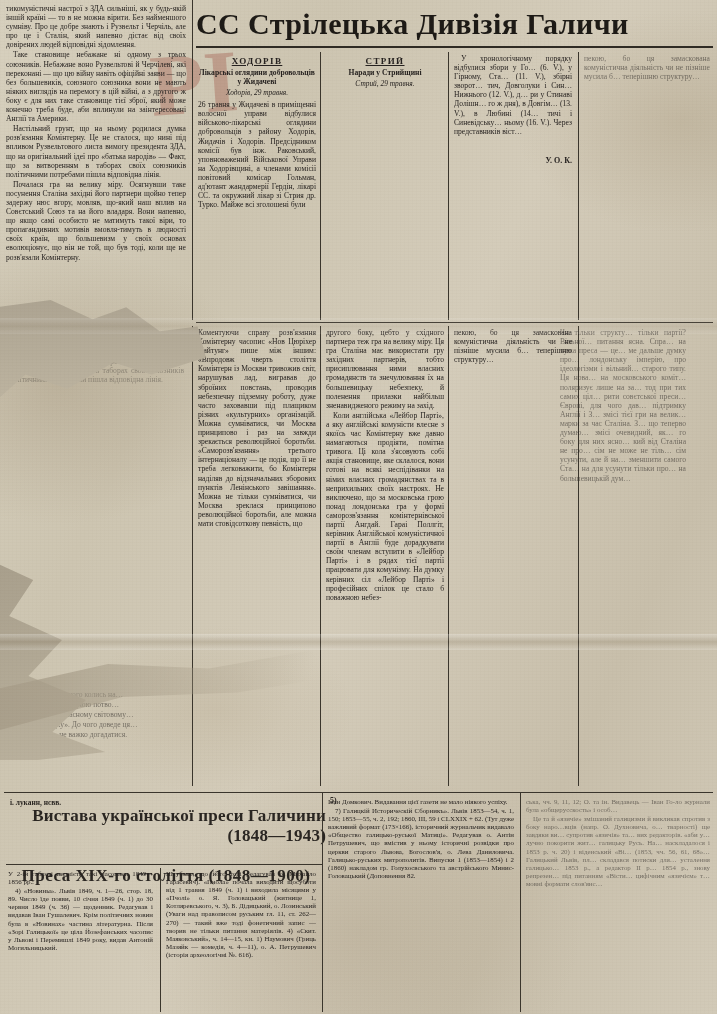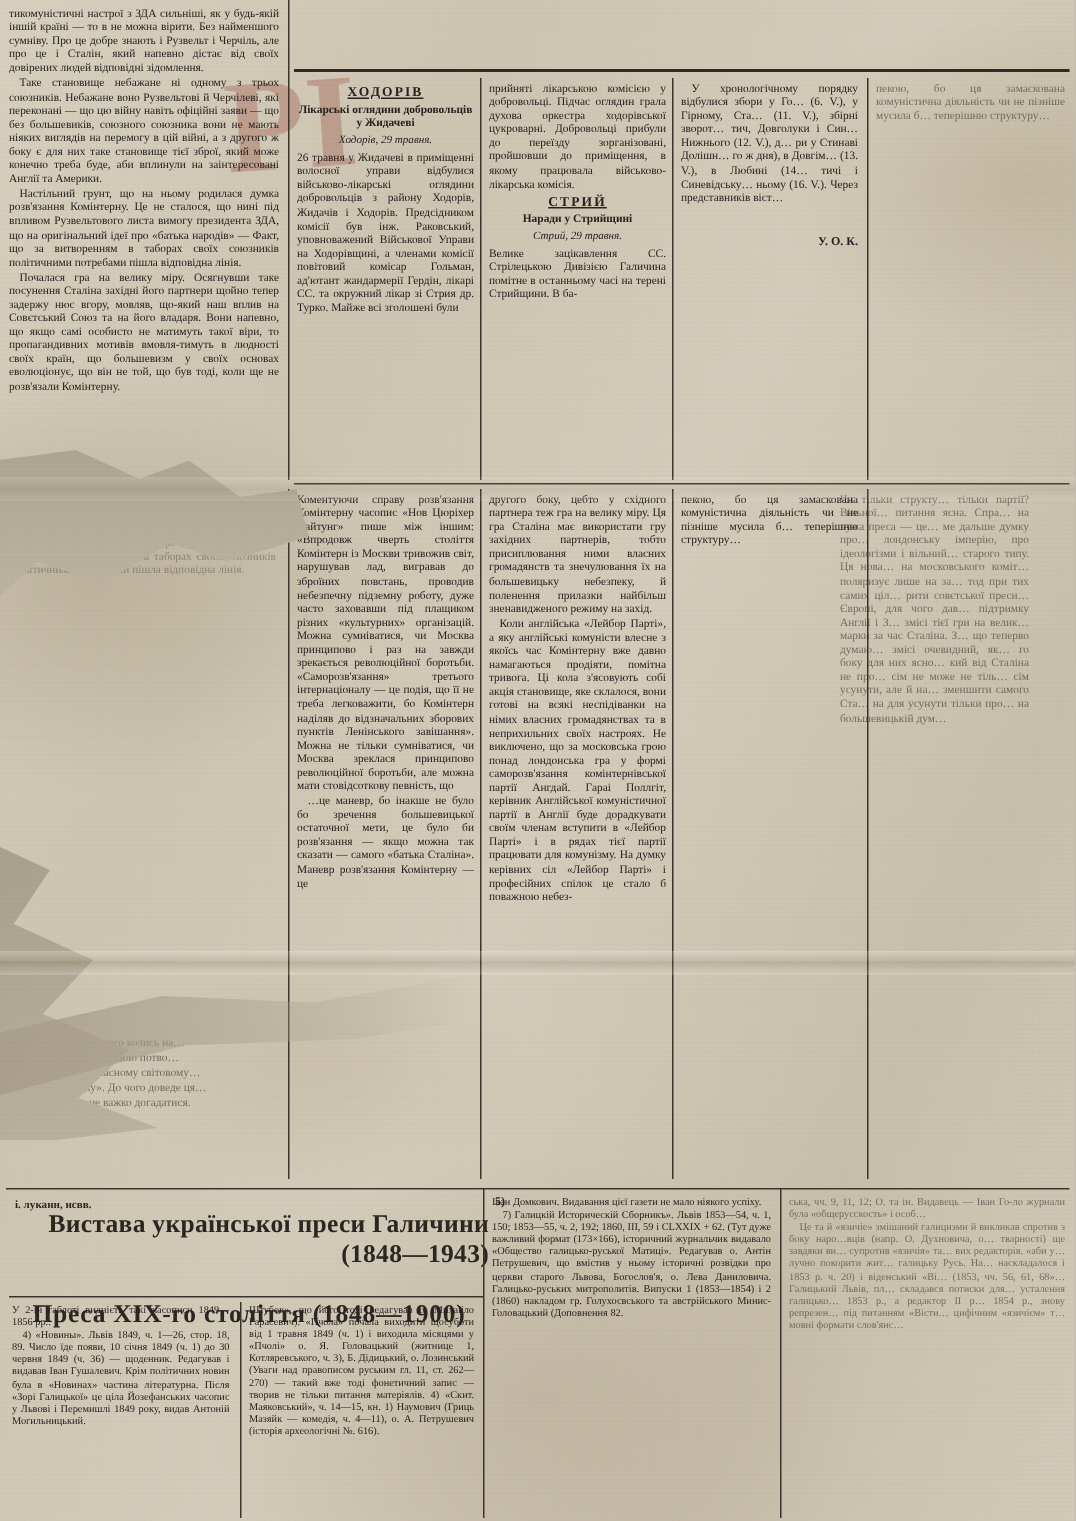--- a/index.html
+++ b/index.html
@@ -177,20 +177,23 @@
   }
   .faded { opacity: .55; }
   .faded2 { opacity: .35; }
 </style>
 </head>
 <body>
 
 <div class="page">
   <div class="paper"></div>
 
+  <div class="masthead">
+    <div class="masthead-title">СС Стрілецька Дивізія Галичи</div>
+  </div>
   <div class="masthead-rule" style="top:46px;"></div>
 
   <div class="big-drop">РІ</div>
 
   <div class="rule-v" style="left:192px; top:0px; height:320px;"></div>
   <div class="rule-v" style="left:320px; top:52px; height:268px;"></div>
   <div class="rule-v" style="left:448px; top:52px; height:268px;"></div>
   <div class="rule-v" style="left:578px; top:52px; height:268px;"></div>
 
   <div class="rule-h" style="left:196px; top:322px; width:517px;"></div>
@@ -218,39 +221,36 @@
   </div>
 
   <div class="col" style="left:198px; top:54px; width:118px; height:262px;">
     <div class="sec-head">ХОДОРІВ</div>
     <div class="sec-sub">Лікарські оглядини добровольців у Жидачеві</div>
     <div class="dateline">Ходорів, 29 травня.</div>
     <p class="noind">26 травня у Жидачеві в приміщенні волосної управи відбулися військово-лікарські оглядини добровольців з району Ходорів, Жидачів і Ходорів. Предсідником комісії був інж. Раковський, уповноважений Військової Управи на Ходорівщині, а членами комісії повітовий комісар Гольман, ад'ютант жандармерії Гердін, лікарі СС. та окружний лікар зі Стрия др. Турко. Майже всі зголошені були</p>
   </div>
 
   <div class="col" style="left:326px; top:54px; width:118px; height:262px;">
-    <p class="noind">прийняті лікарською комісією у добровольці. Підчас оглядин грала духова оркестра ходорівської цукроварні. Добровольці прибули до переїзду зорганізовані, пройшовши до приміщення, в якому працювала військово-лікарська комісія.</p>
     <div class="sec-head">СТРИЙ</div>
     <div class="sec-sub">Наради у Стрийщині</div>
     <div class="dateline">Стрий, 29 травня.</div>
-    <p class="noind">Велике зацікавлення СС. Стрілецькою Дивізією Галичина помітне в останньому часі на терені Стрийщини. В ба-</p>
   </div>
 
   <div class="col" style="left:454px; top:54px; width:118px; height:262px;">
     <p>У хронологічному порядку відбулися збори у Го… (6. V.), у Гірному, Ста… (11. V.), збірні зворот… тич, Довголуки і Син… Нижнього (12. V.), д… ри у Стинаві Долішн… го ж дня), в Довгім… (13. V.), в Любині (14… тичі і Синевідську… ньому (16. V.). Через представників віст…</p>
     <div class="signoff">У. О. К.</div>
   </div>
 
   <div class="col faded" style="left:584px; top:54px; width:126px; height:262px;">
     <p class="noind">пекою, бо ця замаскована комуністична діяльність чи не пізніше мусила б… теперішню структуру…</p>
   </div>
 
   <div class="col" style="left:198px; top:328px; width:118px; height:450px;">
     <p class="noind">Коментуючи справу розв'язання Комінтерну часопис «Нов Цюріхер Цайтунг» пише між іншим: «Впродовж чверть століття Комінтерн із Москви тривожив світ, нарушував лад, вигравав до зброїних повстань, проводив небезпечну підземну роботу, дуже часто заховавши під плащиком різних «культурних» організацій. Можна сумніватися, чи Москва принципово і раз на завжди зрекається революційної боротьби. «Саморозв'язання» третього інтернаціоналу — це подія, що її не треба легковажити, бо Комінтерн наділяв до відзначальних зборових пунктів Ленінського завішання». Можна не тільки сумніватися, чи Москва зреклася принципово революційної боротьби, але можна мати стовідсоткову певність, що</p>
-    <p>…це маневр, бо інакше не було бо зречення большевицької остаточної мети, це було би розв'язання — якщо можна так сказати — самого «батька Сталіна». Маневр розв'язання Комінтерну — це</p>
   </div>
 
   <div class="col" style="left:326px; top:328px; width:118px; height:450px;">
     <p class="noind">другого боку, цебто у східного партнера теж гра на велику міру. Ця гра Сталіна має використати гру західних партнерів, тобто присиплювання ними власних громадянств та знечулювання їх на большевицьку небезпеку, й поленення прилазки найбільш зненавидженого режиму на захід.</p>
     <p>Коли англійська «Лейбор Парті», а яку англійські комуністи влесне з якоїсь час Комінтерну вже давно намагаються продіяти, помітна тривога. Ці кола з'ясовують собі акція становище, яке склалося, вони готові на всякі неспідіванки на німих власних громадянствах та в неприхильних своїх настроях. Не виключено, що за московська грою понад лондонська гра у формі саморозв'язання комінтернівської партії Ангдай. Гараі Поллгіт, керівник Англійської комуністичної партії в Англії буде дорадкувати своїм членам вступити в «Лейбор Парті» і в рядах тієї партії працювати для комунізму. На думку керівних сіл «Лейбор Парті» і професійних спілок це стало б поважною небез-</p>
   </div>
 
   <div class="col" style="left:454px; top:328px; width:118px; height:450px;">
     <p class="noind">пекою, бо ця замаскована комуністична діяльність чи не пізніше мусила б… теперішню структуру…</p>
   </div>

